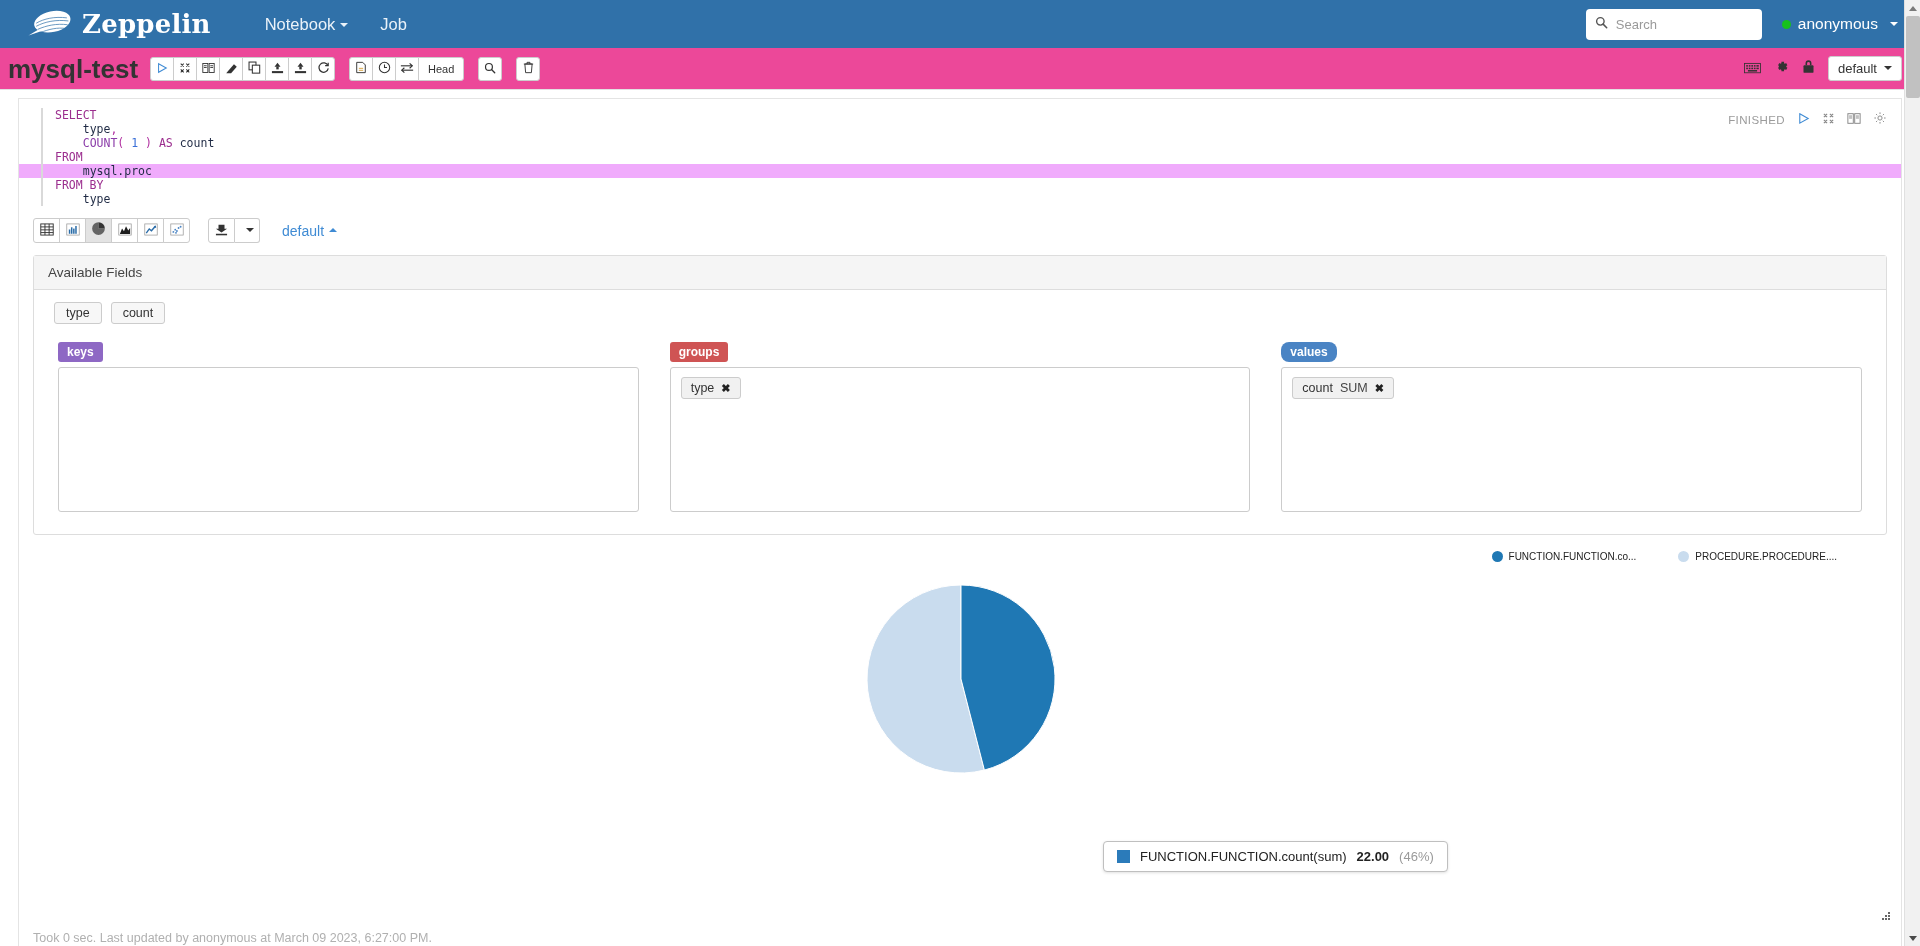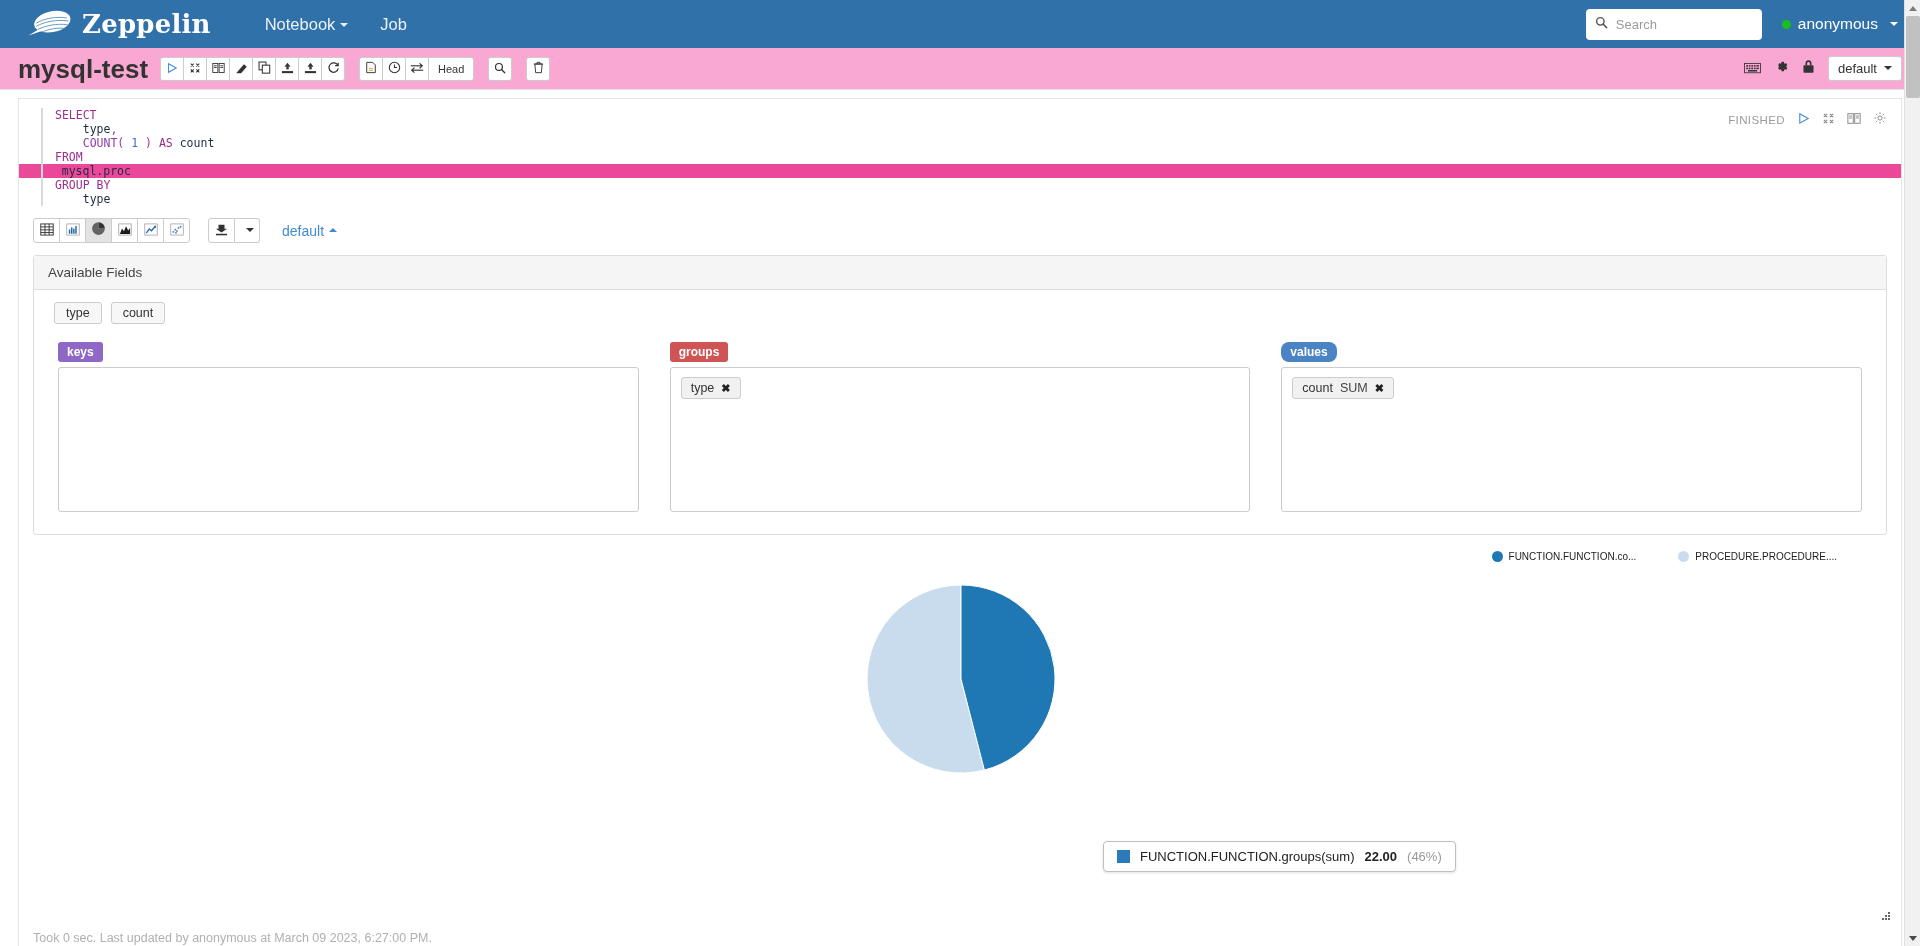--- a/index.html
+++ b/index.html
@@ -109,23 +109,23 @@
     background: #17c11c;
     display: inline-block;
   }
 
   
   .note-toolbar {
     height: 42px;
     border-bottom: 1px solid #e2e2e2;
     display: flex;
     align-items: center;
-    padding: 0 18px;
+    padding: 0 8px;
     position: relative;
-    background: #f9a8d4;
+    background: #ec4899;
   }
   .note-title {
     font-size: 26px;
     font-weight: bold;
     color: #333;
     margin-right: 12px;
     line-height: 1;
     cursor: text;
   }
   .btn-group {
@@ -198,23 +198,23 @@
   }
   .code-lines {
     font-family: "DejaVu Sans Mono", monospace;
     font-size: 11.5px;
     line-height: 14px;
     color: #222;
     padding-left: 36px;
   }
   .code-line { white-space: pre; height: 14px; }
   .code-line.active {
-    background: #ec4899;
+    background: #f0abfc;
     margin-left: -36px;
-    padding-left: 15px;
+    padding-left: 36px;
     margin-right: 0;
   }
   .kw { color: #9b2d8e; }
   .fn { color: #8a3ba8; }
   .num { color: #3a6fd8; }
   .punc { color: #b02fa0; }
   .ident { color: #1f2a44; }
   .para-status {
     position: absolute;
     right: 14px;
@@ -652,21 +652,21 @@
 <div class="paragraph">
 
   <div class="code-area">
     <div class="code-gutter-line"></div>
     <div class="code-lines" id="code-lines">
         <div class="code-line"><span class="kw">SELECT</span></div>
         <div class="code-line"><span>    </span><span class="ident">type</span><span class="punc">,</span></div>
         <div class="code-line"><span>    </span><span class="fn">COUNT</span><span class="punc">( </span><span class="num">1</span><span class="punc"> ) </span><span class="kw">AS</span><span class="ident"> count</span></div>
         <div class="code-line"><span class="kw">FROM</span></div>
         <div class="code-line active"><span>    </span><span class="ident">mysql.proc</span></div>
-        <div class="code-line"><span class="kw">GROUP BY</span></div>
+        <div class="code-line"><span class="kw">FROM BY</span></div>
         <div class="code-line"><span>    </span><span class="ident">type</span></div>
       </div>
     <div class="para-status">
       <span class="status-text">FINISHED</span>
       <span class="icon-btn">
         <span>
           <svg width="13" height="13" viewBox="0 0 14 14">
               <polygon points="3,2 12,7 3,12" fill="none" stroke="#3f8bd4" stroke-width="1.2"></polygon>
             </svg>
         </span>
@@ -824,21 +824,21 @@
 
         <path id="slice-1" d="M 97 100 L 120.38 191.05 A 94 94 0 1 1 97.00 6.00 Z" stroke="#ffffff" stroke-width="1" fill="#c9dcee"></path>
 
         <path id="slice-0" d="M 97 100 L 97.00 6.00 A 94 94 0 0 1 120.38 191.05 Z" stroke="#ffffff" stroke-width="1" fill="#1f78b4"></path>
       </svg>
     </div>
   </div>
 
   <div class="tooltip">
     <span class="tt-swatch" id="tt-swatch" style="background: rgb(43, 123, 186);"></span>
-    <span>FUNCTION.FUNCTION.groups(sum)</span>
+    <span>FUNCTION.FUNCTION.count(sum)</span>
     <span class="tt-value">22.00</span>
     <span class="tt-pct">(46%)</span>
   </div>
 
   <div class="resize-grip">
     <svg width="14" height="14" viewBox="0 0 14 14" fill="#666">
       <rect x="10" y="2" width="2" height="2"></rect>
         <rect x="7" y="5" width="2" height="2"></rect>
       <rect x="10" y="5" width="2" height="2"></rect>
         <rect x="4" y="8" width="2" height="2"></rect>

